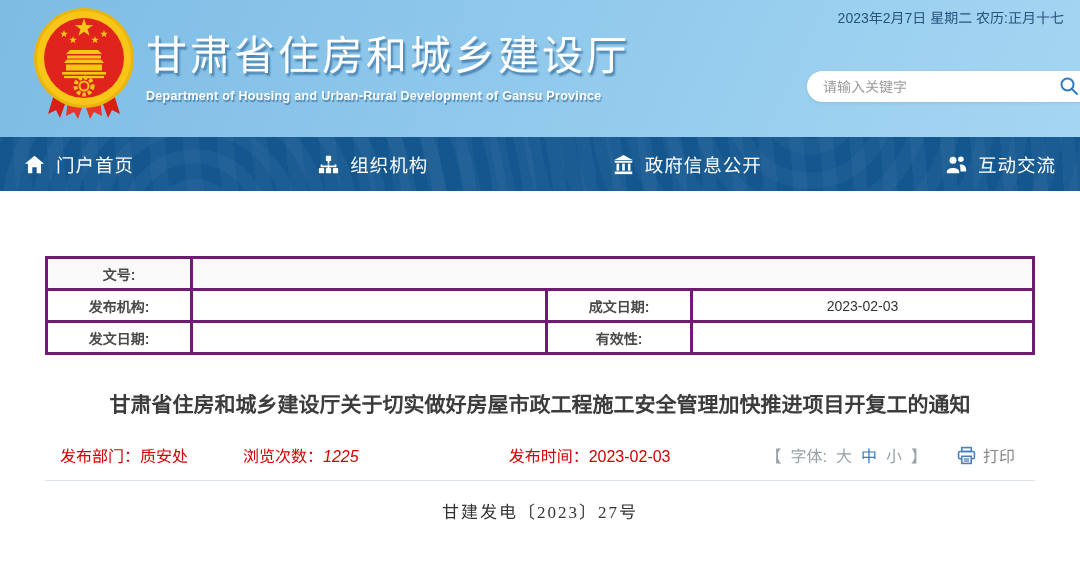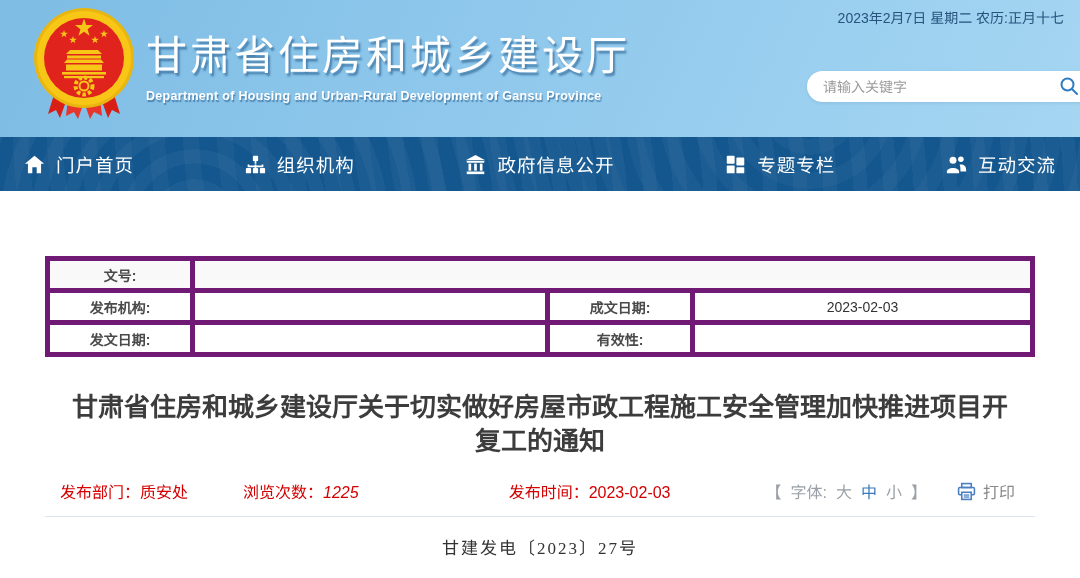--- a/index.html
+++ b/index.html
@@ -29,27 +29,27 @@
     justify-content:space-between; padding:0 24px;
     background-image:repeating-radial-gradient(circle at 18% 160%, rgba(255,255,255,0.035) 0 14px, transparent 14px 30px),
                      repeating-radial-gradient(circle at 75% -60%, rgba(255,255,255,0.03) 0 16px, transparent 16px 34px); }
   .nav-item { display:flex; align-items:center; gap:11px; color:#fff; cursor:pointer; }
   .nav-item .nicon { width:21px; height:21px; display:block; }
   .nav-label { font-size:18.5px; font-weight:500; letter-spacing:1px; white-space:nowrap; }
 
   
   .main { width:990px; margin:0 auto; padding-top:65px; }
   table.doc-table { width:100%; border-collapse:collapse; font-size:14px; table-layout:fixed; }
-  .doc-table td { border:5px solid #701a75; height:32px; text-align:center; color:#333; }
+  .doc-table td { border:3px solid #701a75; height:32px; text-align:center; color:#333; }
   .doc-table td.lbl { font-weight:bold; color:#4a4a4a; }
   .doc-table tr.first td { background:#f9f9f9; }
   .col-l1 { width:145px; } .col-v1 { width:355px; } .col-l2 { width:145px; }
 
   .article-title { margin:33px auto 16px auto; max-width:952px; text-align:center;
-    font-size:26px; font-weight:bold; color:#3c3c3c; line-height:34px; }
+    font-size:21px; font-weight:bold; color:#3c3c3c; line-height:34px; }
 
   .meta-row { margin-top:21px; display:flex; align-items:center; font-size:16px;
     padding-right:20px; }
   .meta-item { color:#d40000; white-space:nowrap; }
   .meta-dept { margin-left:15px; }
   .meta-views { margin-left:55px; }
   .meta-views .views-num { font-style:italic; }
   .meta-pub { margin-left:150px; }
   .font-controls { margin-left:auto; color:#9aa0a6; display:flex; align-items:center;
     gap:9px; white-space:nowrap; }
@@ -153,31 +153,20 @@
           <rect x="2" y="8" width="20" height="2"></rect>
           <rect x="4" y="11" width="3" height="8"></rect>
           <rect x="10.5" y="11" width="3" height="8"></rect>
           <rect x="17" y="11" width="3" height="8"></rect>
           <rect x="2" y="20" width="20" height="3"></rect>
         </svg>
     </span>
     <span class="nav-label">政府信息公开</span>
   </div>
 
-  <div class="nav-item">
-    <span class="nicon">
-      <svg viewBox="0 0 24 24" fill="#fff">
-          <rect x="2" y="2" width="9" height="9" rx="1"></rect>
-          <rect x="13" y="4" width="9" height="9" rx="1"></rect>
-          <rect x="2" y="13" width="9" height="9" rx="1"></rect>
-          <rect x="13" y="15" width="9" height="7" rx="1"></rect>
-        </svg>
-    </span>
-    <span class="nav-label">专题专栏</span>
-  </div>
 
   <div class="nav-item">
     <span class="nicon">
       <svg viewBox="0 0 24 24" fill="#fff">
           <circle cx="8" cy="7" r="4"></circle>
           <path d="M1 20 C1 14.5 15 14.5 15 20 L15 22 L1 22 Z"></path>
           <circle cx="17" cy="6" r="3.2"></circle>
           <path d="M15.5 12.2 C20 11.5 23 13.8 23 18 L23 20 L16.5 20 C16.5 16.5 16.5 14 15.5 12.2 Z"></path>
         </svg>
     </span>

